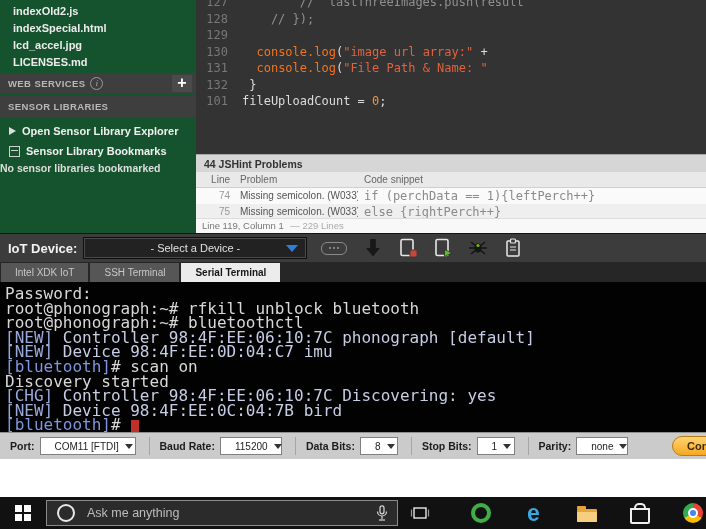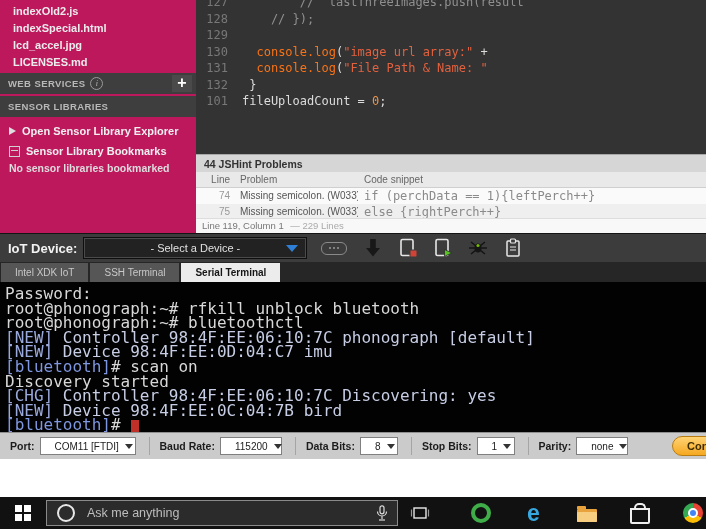--- a/index.html
+++ b/index.html
@@ -1,32 +1,32 @@
 <!DOCTYPE html>
 <html><head>
 <meta charset="utf-8">
 <style>
   html,body{margin:0;padding:0;}
   body{width:706px;height:529px;position:relative;overflow:hidden;background:#fff;
        font-family:"Liberation Sans",sans-serif;}
   .app{position:absolute;inset:0;}
 
   
-  .sidebar{position:absolute;left:0;top:0;width:196px;height:233px;background:#be185d;}
+  .sidebar{position:absolute;left:0;top:0;width:196px;height:233px;background:#14532d;}
   .file-list{padding-top:3px;}
   .file-item{height:17px;line-height:17px;padding-left:13px;font-size:11px;font-weight:bold;color:#ececec;white-space:nowrap;overflow:hidden;}
   .side-header{height:21px;background:#3e3e3e;display:flex;align-items:center;padding:0 6px 0 8px;margin-top:2px;position:relative;}
   .hdr-label{font-size:9.5px;font-weight:bold;color:#b8b8b8;letter-spacing:.4px;}
   .info-circle{width:11px;height:11px;border:1px solid #9a9a9a;border-radius:50%;font-size:8px;line-height:11px;text-align:center;color:#b8b8b8;margin-left:5px;font-family:"Liberation Serif",serif;font-style:italic;}
   .plus-btn{position:absolute;right:4px;top:2px;width:20px;height:17px;background:#4a4a4a;color:#fff;font-size:16px;font-weight:bold;text-align:center;line-height:16px;cursor:default;}
   .side-link{display:flex;align-items:center;gap:6px;padding-left:9px;margin-top:8px;font-size:11px;font-weight:bold;color:#f0f0f0;white-space:nowrap;}
   .tri{width:0;height:0;border-left:7px solid #dedede;border-top:4px solid transparent;border-bottom:4px solid transparent;flex:0 0 auto;}
   .collapse-box{width:9px;height:9px;border:1px solid #cfcfcf;position:relative;flex:0 0 auto;}
   .collapse-box::after{content:'';position:absolute;left:1px;right:1px;top:3px;height:1px;background:#cfcfcf;}
-  .side-note{padding-left:9px;margin-top:5px;font-size:10.5px;font-weight:bold;color:#dedede;}
+  .side-note{margin-top:5px;font-size:10.5px;font-weight:bold;color:#dedede;}
 
   
   .editor{position:absolute;left:196px;top:0;width:510px;height:154px;background:#333;overflow:hidden;}
   .editor-inner{position:absolute;top:-6px;left:0;right:0;display:flex;}
   .gutter{width:46px;text-align:right;padding-right:14px;box-sizing:border-box;flex:0 0 auto;}
   .gutter-num{height:16.5px;line-height:16.5px;font-family:"DejaVu Sans Mono",monospace;font-size:12px;color:#787878;}
   .code-col{flex:1;overflow:hidden;}
   .code-line{height:16.5px;line-height:16.5px;font-family:"DejaVu Sans Mono",monospace;font-size:12px;white-space:pre;}
   .seg-comment{color:#909090;}
   .seg-plain{color:#dcdcdc;}

